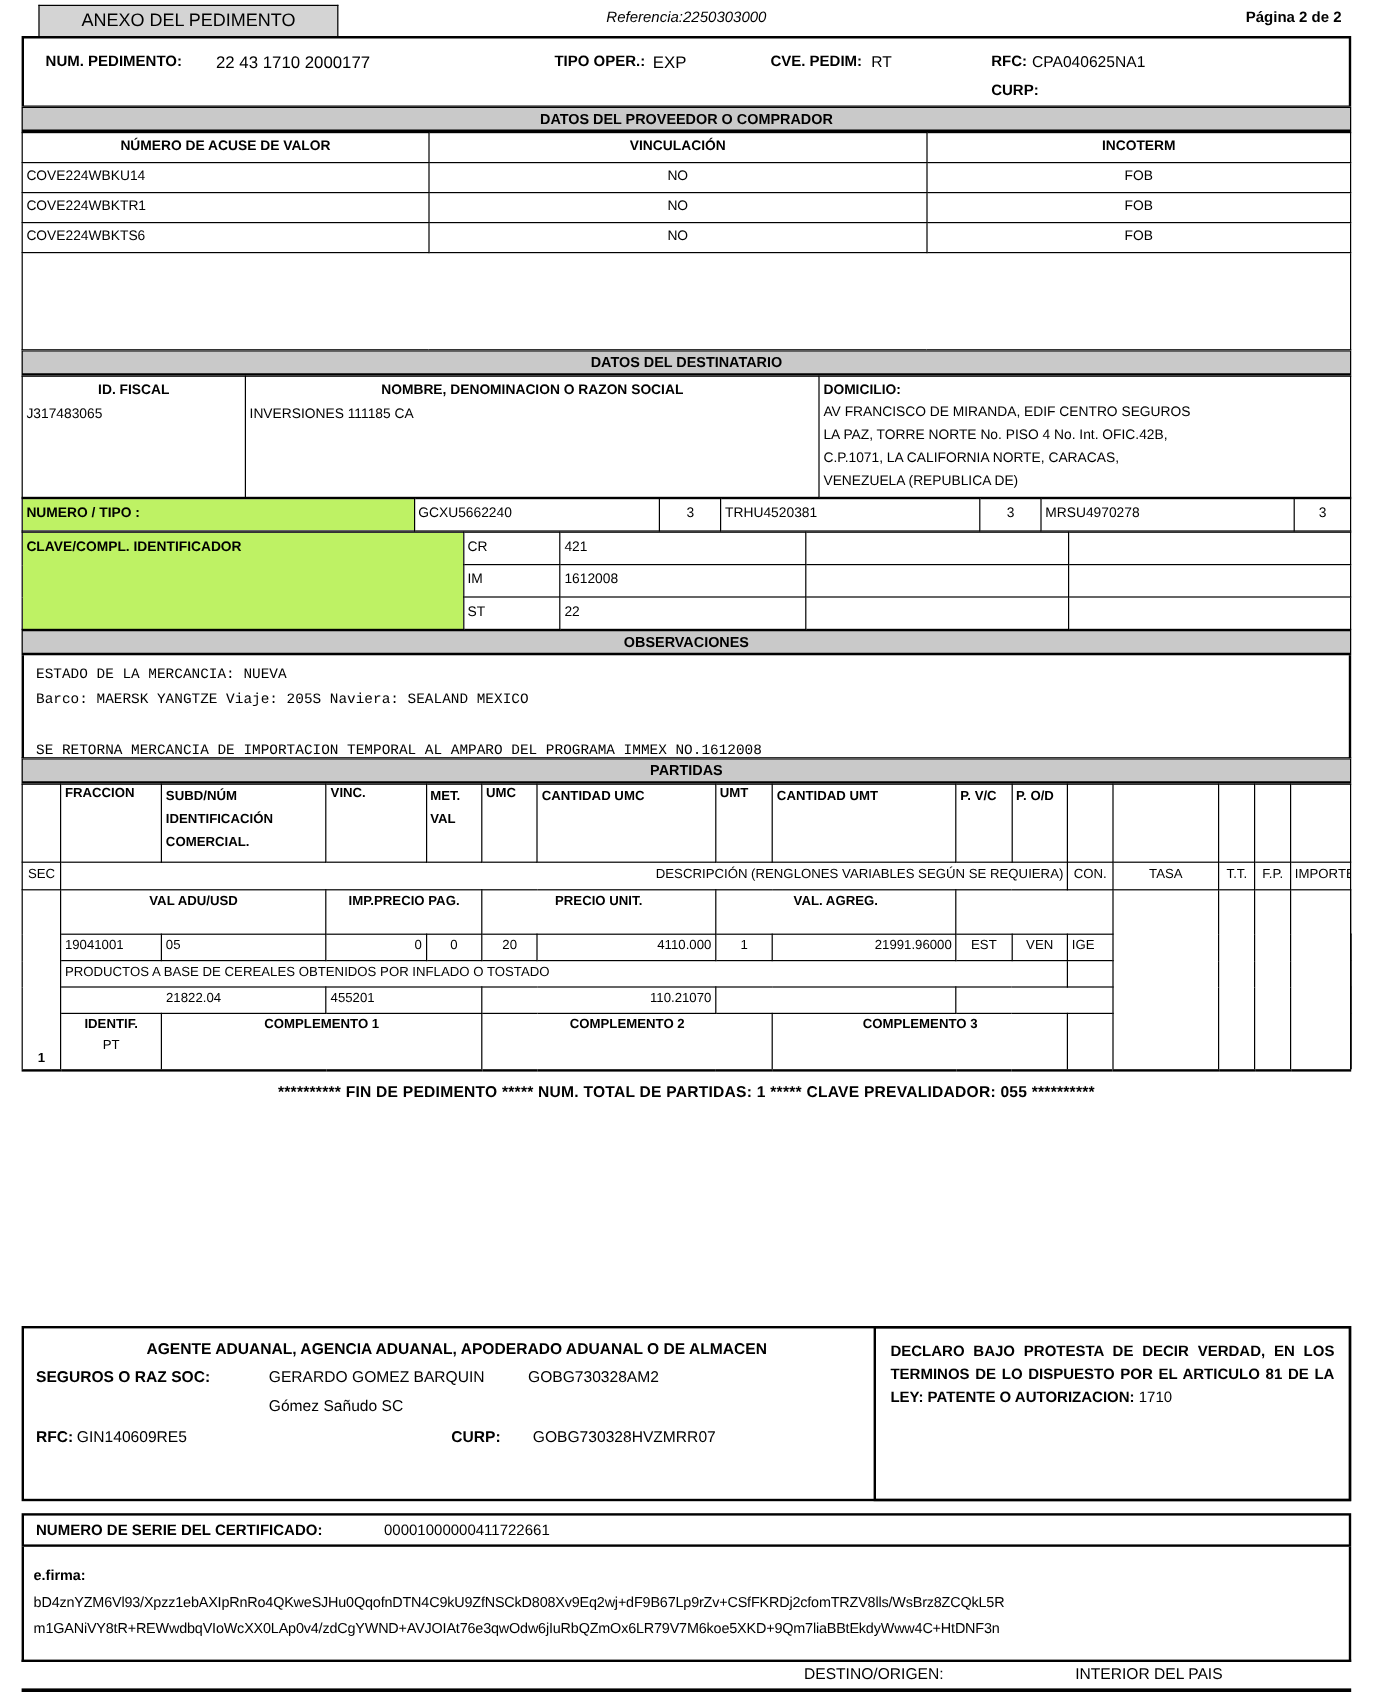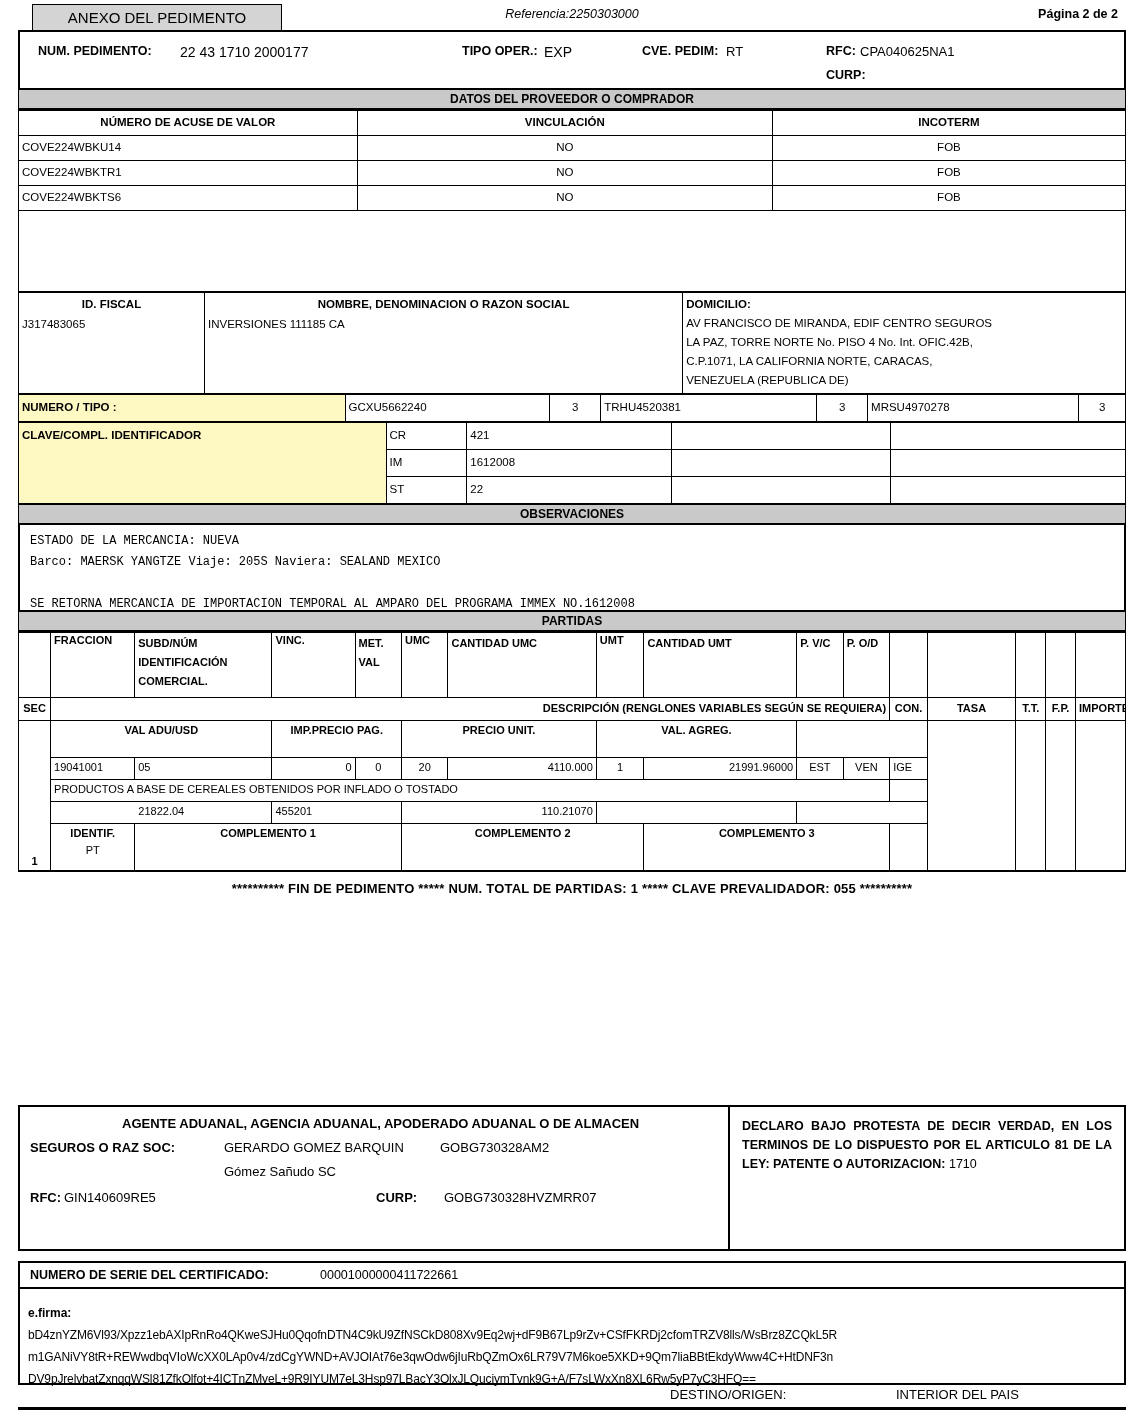--- a/index.html
+++ b/index.html
@@ -99,40 +99,40 @@
   .prov td { height: 22px; line-height: 20px; }
   .prov .hd { font-weight: bold; text-align: center; }
   .prov .blank { height: 78px; }
 
   
   .dest td { vertical-align: top; }
   .dom-line { line-height: 19px; white-space: nowrap; }
 
   
   .numtipo td { height: 24px; line-height: 22px; }
-  .grayc { background: #fef9c3; font-weight: bold; }
+  .grayc { background: #bef264; font-weight: bold; }
 
   
   .obs {
     border-left: 2px solid #000;
     border-right: 2px solid #000;
     border-bottom: 1px solid #000;
     padding: 6px 10px 20px 10px;
     font-family: "Liberation Mono", "DejaVu Sans Mono", monospace;
     font-size: 12px;
     line-height: 21px;
     height: 86px;
     box-sizing: border-box;
   }
 
   
   .part td { font-size: 11px; }
   .part .hd { font-weight: bold; text-align: left; vertical-align: top; }
   .part .hd.tall { height: 62px; }
-  .secrow td { font-weight: bold; height: 20px; line-height: 18px; }
+  .secrow td { font-weight: normal; height: 20px; line-height: 18px; }
   .valhdr td { font-weight: bold; text-align: center; height: 34px; line-height: 16px; }
   .datarow td { height: 19px; line-height: 17px; }
   .comphdr td { font-weight: bold; text-align: center; height: 19px; line-height: 17px;}
 
   .finline {
     text-align: center;
     font-weight: bold;
     font-size: 13px;
     margin-top: 9px;
     letter-spacing: .2px;
@@ -249,20 +249,21 @@
         <td>COVE224WBKTS6</td>
         <td class="c">NO</td>
         <td class="c">FOB</td>
       </tr>
       <tr>
         <td class="blank" colspan="3"></td>
       </tr>
     </tbody>
   </table>
 
+  <div class="sec-band">DATOS DEL DESTINATARIO</div>
   <table class="dest">
     <colgroup>
         <col style="width:16.8%">
         <col style="width:43.2%">
         <col style="width:40%">
       </colgroup>
     <tbody>
       <tr>
         <td style="height:98px;">
           <div class="b c" style="line-height:20px;">ID. FISCAL</div>
@@ -491,21 +492,20 @@
 
     <div class="certbox">
       <span class="f b" style="left:10px; top:5px;">NUMERO DE SERIE DEL CERTIFICADO:</span>
       <span class="f" style="left:300px; top:5px;">00001000000411722661</span>
     </div>
 
     <div class="firmabox">
       <div class="lbl2">e.firma:</div>
       <div class="b64">bD4znYZM6Vl93/Xpzz1ebAXIpRnRo4QKweSJHu0QqofnDTN4C9kU9ZfNSCkD808Xv9Eq2wj+dF9B67Lp9rZv+CSfFKRDj2cfomTRZV8lls/WsBrz8ZCQkL5R</div>
       <div class="b64">m1GANiVY8tR+REWwdbqVIoWcXX0LAp0v4/zdCgYWND+AVJOIAt76e3qwOdw6jIuRbQZmOx6LR79V7M6koe5XKD+9Qm7liaBBtEkdyWww4C+HtDNF3n</div>
-      <div class="b64">DV9pJrelvbatZxnqqWSl81ZfkOlfot+4ICTnZMveL+9R9IYUM7eL3Hsp97LBacY3OlxJLQuciymTvnk9G+A/F7sLWxXn8XL6Rw5yP7yC3HFQ==</div>
     </div>
 
     <div class="destorigin">
       <span class="f" style="left:652px; top:2px;">DESTINO/ORIGEN:</span>
       <span class="f" style="left:878px; top:2px;">INTERIOR DEL PAIS</span>
     </div>
 
   </div>
 
 </div>

